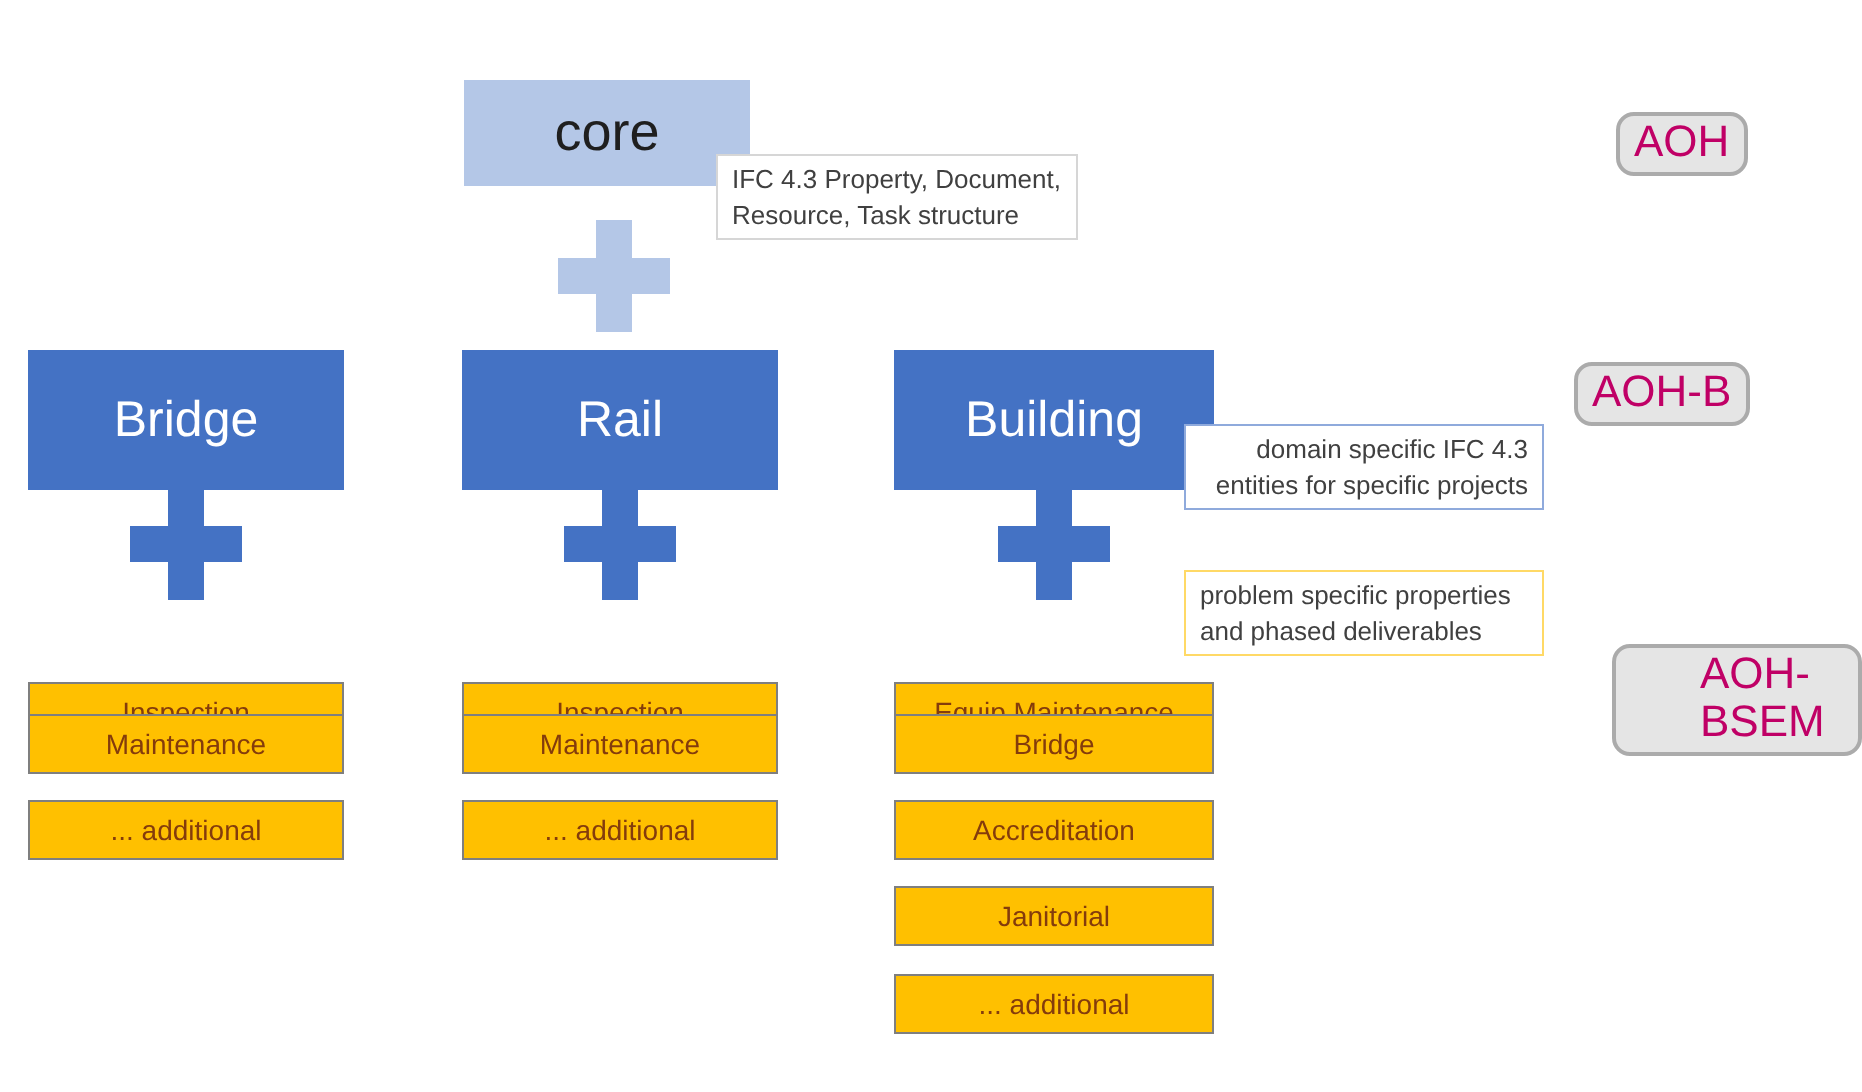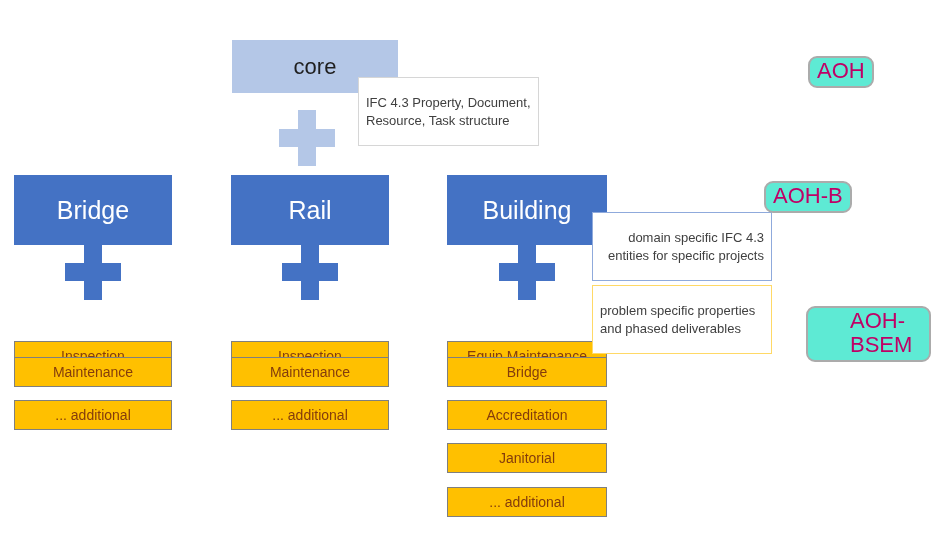--- a/index.html
+++ b/index.html
@@ -12,24 +12,24 @@
     overflow: hidden;
   }
   .box {
     position: absolute;
     display: flex;
     align-items: center;
     justify-content: center;
     box-sizing: border-box;
   }
   .core-box {
-    left: 232px; top: 40px; width: 166px; height: 53px;
+    left: 232px; top: 40px; width: 143px; height: 53px;
     background: var(--core-fill);
     color: var(--core-text);
-    font-size: 22px;
+    font-size: 27px;
   }
   .domain-box {
     background: var(--domain-fill);
     color: var(--domain-text);
     font-size: 25px;
     top: 175px; height: 70px;
   }
   .domain-bridge { left: 14px;  width: 158px; }
   .domain-rail   { left: 231px; width: 158px; }
   .domain-building { left: 447px; width: 160px; }
@@ -72,41 +72,41 @@
   .row-2 { top: 400px; }
   .row-3 { top: 443px; }
   .row-4 { top: 487px; }
 
   .note {
     position: absolute;
     background: #ffffff;
     color: var(--note-text);
     font-size: 13px;
     line-height: 1.35;
-    padding: 16px 7px;
+    padding: 3px 7px;
     box-sizing: border-box;
   }
   .note span { display: block; white-space: nowrap; }
   .note-core    { left: 358px; top: 77px;  width: 181px; border: 1px solid var(--note-core-border); }
   .note-domain  { left: 592px; top: 212px; width: 180px; border: 1px solid var(--note-domain-border); text-align: right; }
   .note-problem { left: 592px; top: 285px; width: 180px; border: 1px solid var(--note-problem-border); }
 
   .side-label {
     position: absolute;
     border: 2px solid var(--side-label-border);
     border-radius: 9px;
     color: var(--side-label-text);
     font-size: 22px;
     line-height: 1.1;
     padding: 1px 7px 3px 7px;
-    background: #5eead4;
+    background: #e5e5e5;
   }
   .side-label-aoh     { left: 808px; top: 56px; }
-  .side-label-aoh-b   { left: 764px; top: 181px; }
-  .side-label-aoh-bsem{ left: 806px; top: 306px; padding-left: 42px; }
+  .side-label-aoh-b   { left: 787px; top: 181px; }
+  .side-label-aoh-bsem{ left: 806px; top: 322px; padding-left: 42px; }
 </style>
 </head>
 <body>
 
 <div class="canvas">
 
   <div class="box core-box">
     <span>core</span>
   </div>
 

